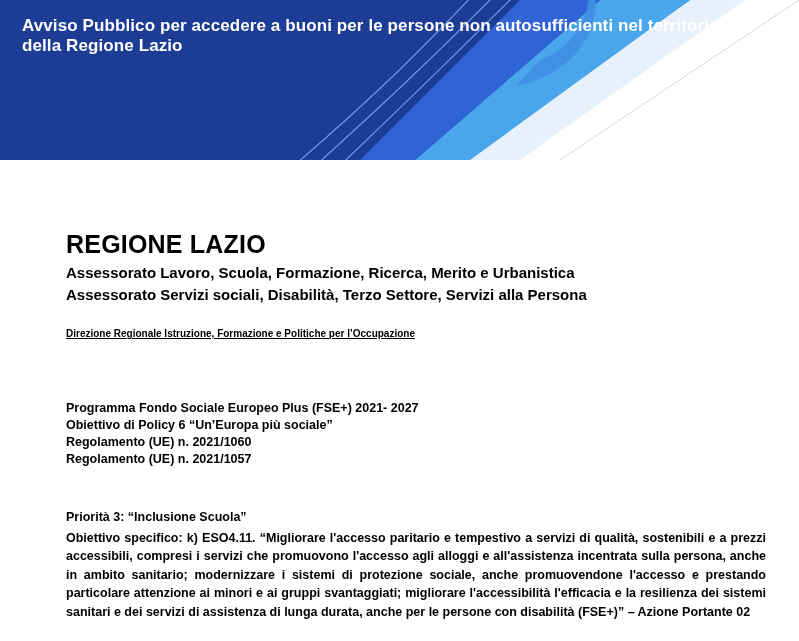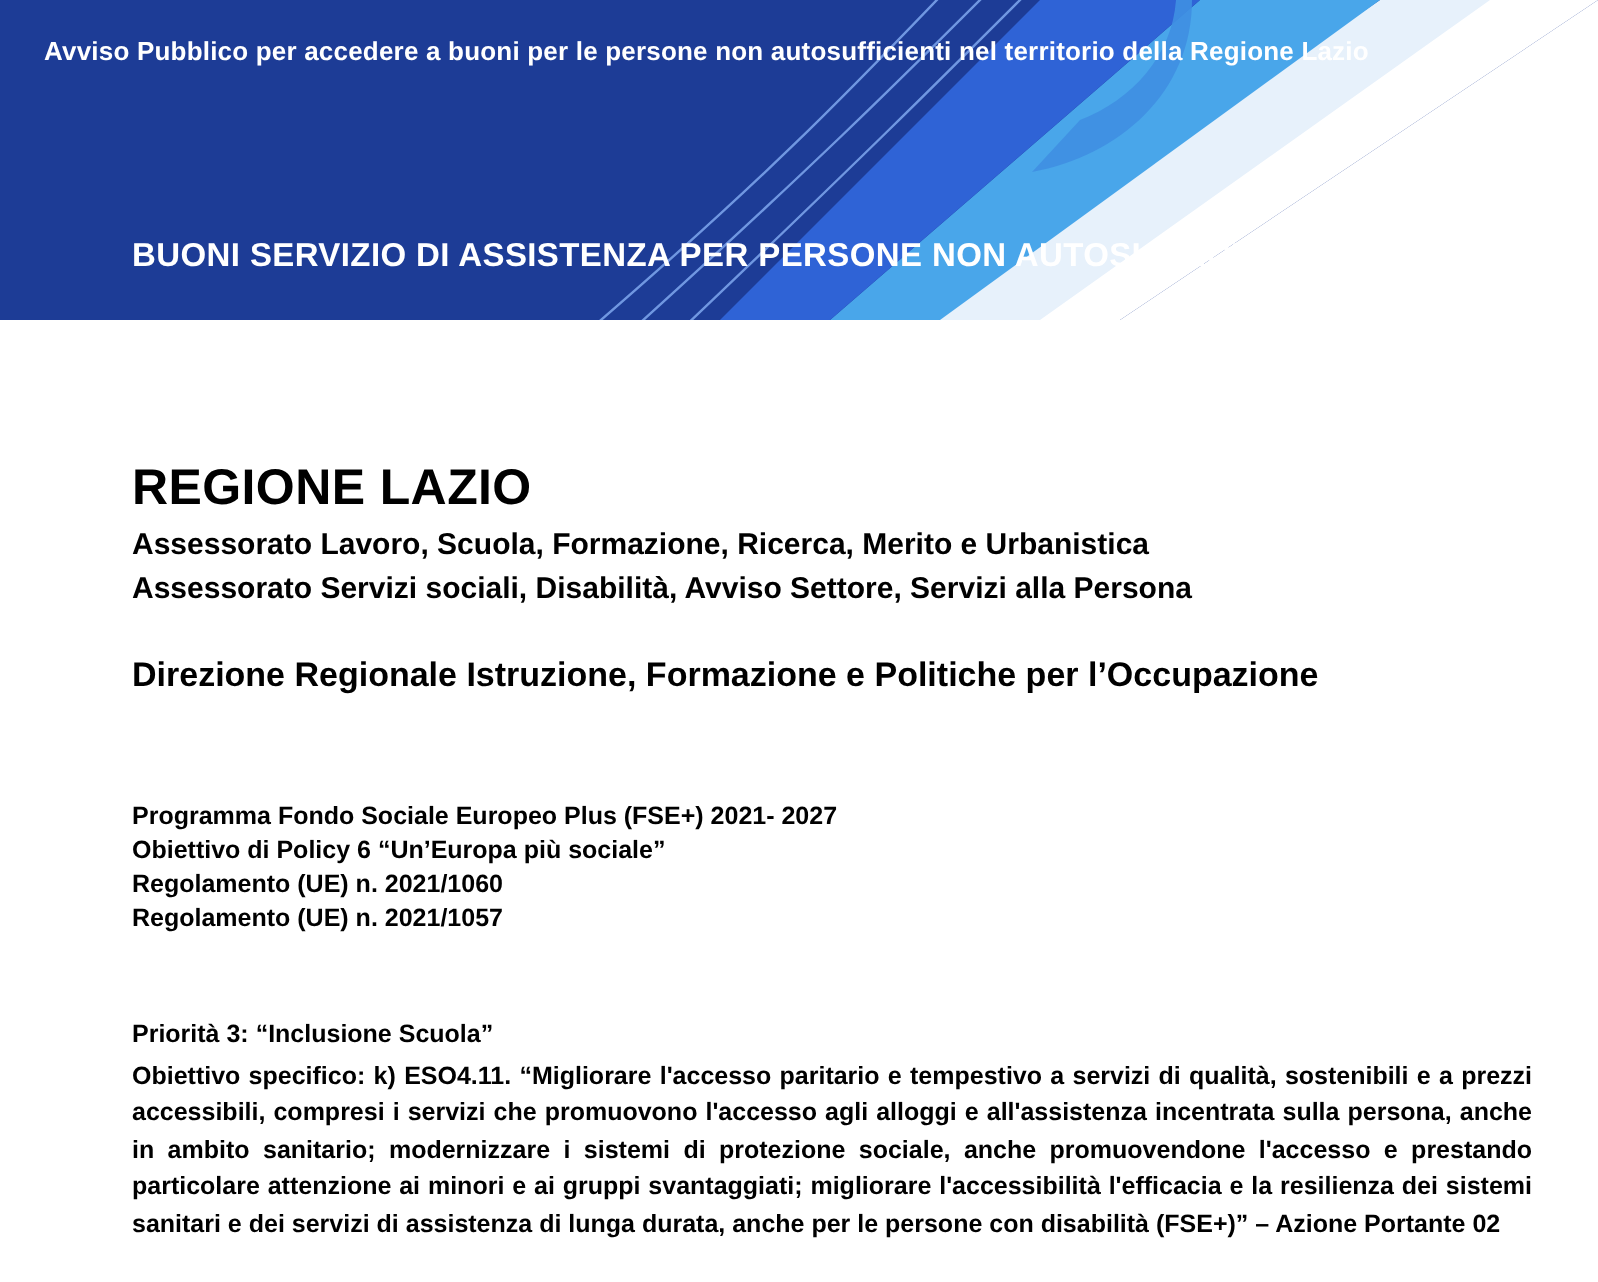--- a/index.html
+++ b/index.html
@@ -35,21 +35,21 @@
     position: absolute;
     left: 0;
     top: 0;
   }
   #header-title {
     position: absolute;
     left: 22px;
     top: 16px;
     width: 740px;
     color: #ffffff;
-    font-size: 13px;
+    font-size: 17px;
     font-weight: bold;
     line-height: 20px;
     letter-spacing: 0.1px;
   }
   #header-subtitle {
     position: absolute;
     left: 66px;
     top: 119px;
     width: 700px;
     color: #ffffff;
@@ -86,22 +86,23 @@
     font-size: 15px;
     font-weight: bold;
   }
   #assessorato-2 {
     top: 126px;
     font-size: 15px;
     font-weight: bold;
   }
   #direzione {
     top: 168px;
-    font-size: 17px;
+    font-size: 10px;
     font-weight: bold;
+    text-decoration: underline;
   }
 
   #programma-block {
     top: 240px;
     font-size: 12.5px;
     font-weight: bold;
     line-height: 17px;
   }
 
   #priorita-block {
@@ -148,30 +149,29 @@
         </g>
 
         <path d="M596,0 C596,46 560,78 516,86 L540,60 C566,50 586,28 588,0 Z" fill="#3f8fe2" opacity="0.9"></path>
 
         <path d="M799,26 L799,160 L640,160 Z" fill="#ffffff"></path>
       </g>
     </svg>
 
     <div id="header-title">Avviso Pubblico per accedere a buoni  per le persone non autosufficienti nel territorio della Regione Lazio</div>
 
-    <div id="header-subtitle">BUONI SERVIZIO DI ASSISTENZA PER PERSONE NON AUTOSUFFICIENTI</div>
   </div>
 
   <div id="body-content">
 
     <div class="blk" id="org-name">REGIONE LAZIO</div>
 
     <div class="blk" id="assessorato-1">Assessorato Lavoro, Scuola, Formazione, Ricerca, Merito e Urbanistica</div>
 
-    <div class="blk" id="assessorato-2">Assessorato Servizi sociali, Disabilità, Avviso Settore, Servizi alla Persona</div>
+    <div class="blk" id="assessorato-2">Assessorato Servizi sociali, Disabilità, Terzo Settore, Servizi alla Persona</div>
 
     <div class="blk" id="direzione">Direzione Regionale Istruzione, Formazione e Politiche per l’Occupazione</div>
 
     <div class="blk" id="programma-block">
       <div>Programma Fondo Sociale Europeo Plus (FSE+) 2021- 2027</div>
       <div>Obiettivo di Policy 6 “Un’Europa più sociale”</div>
       <div>Regolamento (UE) n. 2021/1060</div>
       <div>Regolamento (UE) n. 2021/1057</div>
     </div>
 

